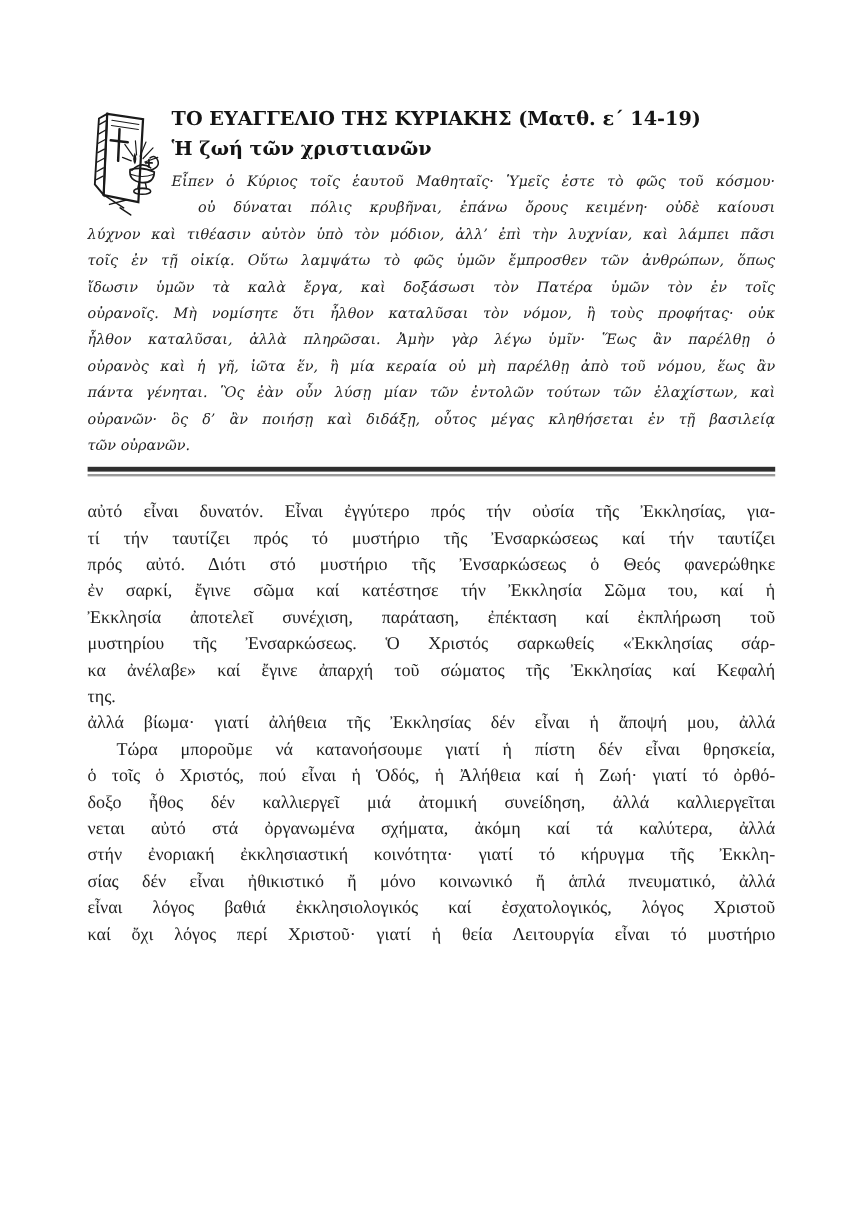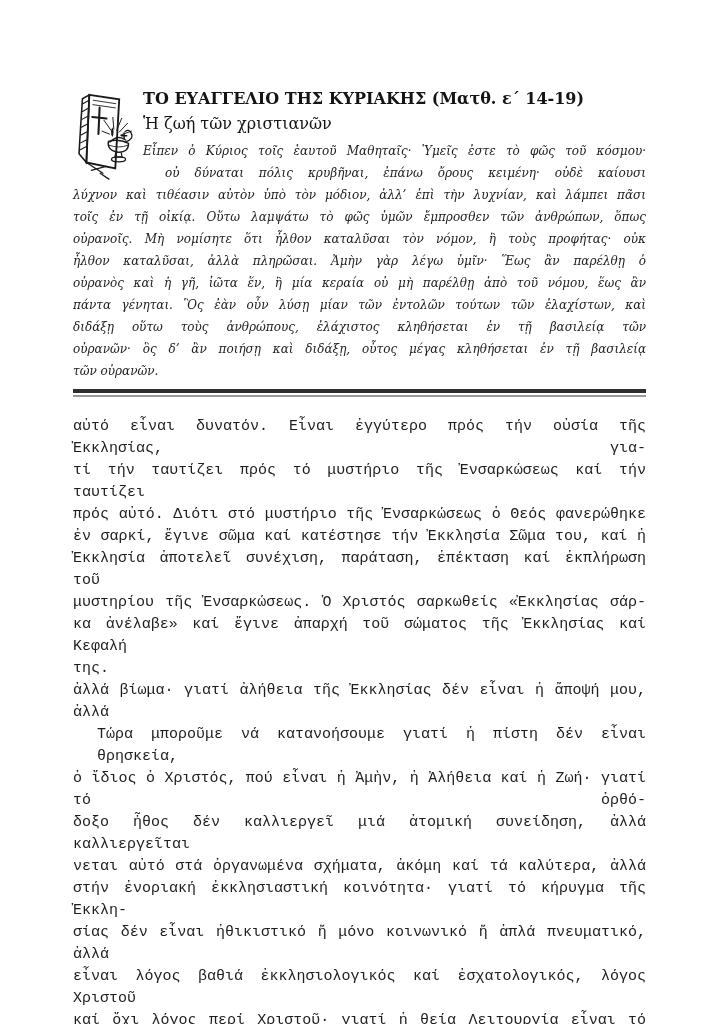--- a/index.html
+++ b/index.html
@@ -28,21 +28,21 @@
   .title {
     font-family: "DejaVu Serif", "Liberation Serif", serif;
     font-weight: bold;
     font-size: 16px;
     line-height: 25px;
     white-space: nowrap;
     color: #141414;
   }
   .subtitle {
     font-family: "DejaVu Serif", "Liberation Serif", serif;
-    font-weight: normal;
+    font-weight: bold;
     font-size: 16px;
     line-height: 25px;
     color: #141414;
   }
   #gospel-beside { margin-top: 4px; }
   .gline {
     font-family: "DejaVu Serif", "Liberation Serif", serif;
     font-style: italic;
     font-size: 12px;
     line-height: 22px;
@@ -53,21 +53,21 @@
   .gl2 { padding-left: 22px; }
   .noju { text-align-last: left; }
   .rule {
     margin-top: 7px;
     height: 2px;
     border-top: 4px solid #2f2f2f;
     border-bottom: 2px solid #9a9a9a;
   }
   #body-text { margin-top: 19px; }
   .bline {
-    font-family: Liberation Mono, monospace;
+    font-family: Liberation Serif, serif;
     font-size: 15px;
     line-height: 22px;
     text-align: justify;
     text-align-last: justify;
     color: #1e1e1e;
   }
   .indent { padding-left: 24px; }
   svg .ln { stroke: #1a1a1a; fill: none; stroke-linecap: round; }
 </style>
 </head>
@@ -113,43 +113,43 @@
         <div id="gospel-beside">
             <div class="gline">Εἶπεν ὁ Κύριος τοῖς ἑαυτοῦ Μαθηταῖς· Ὑμεῖς ἐστε τὸ φῶς τοῦ κόσμου·</div>
             <div class="gline gl2">οὐ δύναται πόλις κρυβῆναι, ἐπάνω ὄρους κειμένη· οὐδὲ καίουσι</div>
           </div>
       </div>
     </div>
 
     <div id="gospel-full">
         <div class="gline">λύχνον καὶ τιθέασιν αὐτὸν ὑπὸ τὸν μόδιον, ἀλλ’ ἐπὶ τὴν λυχνίαν, καὶ λάμπει πᾶσι</div>
         <div class="gline">τοῖς ἐν τῇ οἰκίᾳ. Οὕτω λαμψάτω τὸ φῶς ὑμῶν ἔμπροσθεν τῶν ἀνθρώπων, ὅπως</div>
+        <div class="gline">ἴδωσιν ὑμῶν τὰ καλὰ ἔργα, καὶ δοξάσωσι τὸν Πατέρα ὑμῶν τὸν ἐν τοῖς</div>
         <div class="gline">οὐρανοῖς. Μὴ νομίσητε ὅτι ἦλθον καταλῦσαι τὸν νόμον, ἢ τοὺς προφήτας· οὐκ</div>
         <div class="gline">ἦλθον καταλῦσαι, ἀλλὰ πληρῶσαι. Ἀμὴν γὰρ λέγω ὑμῖν· Ἕως ἂν παρέλθῃ ὁ</div>
         <div class="gline">οὐρανὸς καὶ ἡ γῆ, ἰῶτα ἕν, ἢ μία κεραία οὐ μὴ παρέλθῃ ἀπὸ τοῦ νόμου, ἕως ἂν</div>
         <div class="gline">πάντα γένηται. Ὃς ἐὰν οὖν λύσῃ μίαν τῶν ἐντολῶν τούτων τῶν ἐλαχίστων, καὶ</div>
-        <div class="gline">διδάξῃ οὕτω τοὺς ἀνθρώπους, ἐλάχιστος κληθήσεται ἐν τῇ βασιλείᾳ τῶν</div>
         <div class="gline">οὐρανῶν· ὃς δ’ ἂν ποιήσῃ καὶ διδάξῃ, οὗτος μέγας κληθήσεται ἐν τῇ βασιλείᾳ</div>
         <div class="gline noju">τῶν οὐρανῶν.</div>
       </div>
 
     <div class="rule"></div>
 
     <div id="body-text">
         <div class="bline">αὐτό εἶναι δυνατόν. Εἶναι ἐγγύτερο πρός τήν οὐσία τῆς Ἐκκλησίας, για-</div>
         <div class="bline">τί τήν ταυτίζει πρός τό μυστήριο τῆς Ἐνσαρκώσεως καί τήν ταυτίζει</div>
         <div class="bline">πρός αὐτό. Διότι στό μυστήριο τῆς Ἐνσαρκώσεως ὁ Θεός φανερώθηκε</div>
         <div class="bline">ἐν σαρκί, ἔγινε σῶμα καί κατέστησε τήν Ἐκκλησία Σῶμα του, καί ἡ</div>
         <div class="bline">Ἐκκλησία ἀποτελεῖ συνέχιση, παράταση, ἐπέκταση καί ἐκπλήρωση τοῦ</div>
         <div class="bline">μυστηρίου τῆς Ἐνσαρκώσεως. Ὁ Χριστός σαρκωθείς «Ἐκκλησίας σάρ-</div>
         <div class="bline">κα ἀνέλαβε» καί ἔγινε ἀπαρχή τοῦ σώματος τῆς Ἐκκλησίας καί Κεφαλή</div>
         <div class="bline noju">της.</div>
         <div class="bline">ἀλλά βίωμα· γιατί ἀλήθεια τῆς Ἐκκλησίας δέν εἶναι ἡ ἄποψή μου, ἀλλά</div>
         <div class="bline indent">Τώρα μποροῦμε νά κατανοήσουμε γιατί ἡ πίστη δέν εἶναι θρησκεία,</div>
-        <div class="bline">ὁ ἴδιος ὁ Χριστός, πού εἶναι ἡ Ἀμὴν, ἡ Ἀλήθεια καί ἡ Ζωή· γιατί τό ὀρθό-</div>
+        <div class="bline">ὁ τοῖς ὁ Χριστός, πού εἶναι ἡ Ὁδός, ἡ Ἀλήθεια καί ἡ Ζωή· γιατί τό ὀρθό-</div>
         <div class="bline">δοξο ἦθος δέν καλλιεργεῖ μιά ἀτομική συνείδηση, ἀλλά καλλιεργεῖται</div>
         <div class="bline">νεται αὐτό στά ὀργανωμένα σχήματα, ἀκόμη καί τά καλύτερα, ἀλλά</div>
         <div class="bline">στήν ἐνοριακή ἐκκλησιαστική κοινότητα· γιατί τό κήρυγμα τῆς Ἐκκλη-</div>
         <div class="bline">σίας δέν εἶναι ἠθικιστικό ἤ μόνο κοινωνικό ἤ ἁπλά πνευματικό, ἀλλά</div>
         <div class="bline">εἶναι λόγος βαθιά ἐκκλησιολογικός καί ἐσχατολογικός, λόγος Χριστοῦ</div>
         <div class="bline">καί ὄχι λόγος περί Χριστοῦ· γιατί ἡ θεία Λειτουργία εἶναι τό μυστήριο</div>
       </div>
 
   </div>
 </div>

